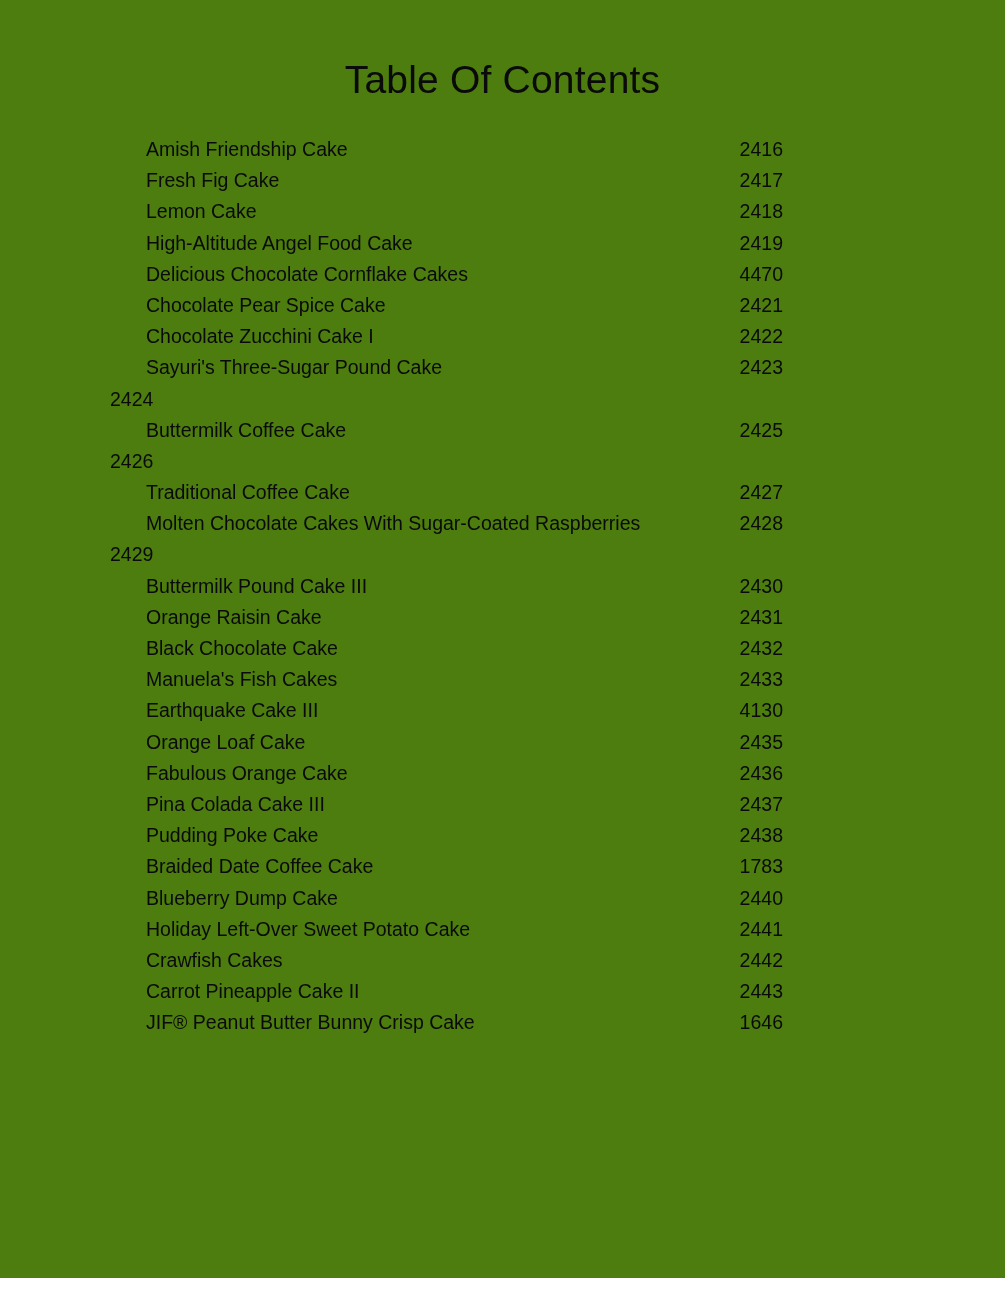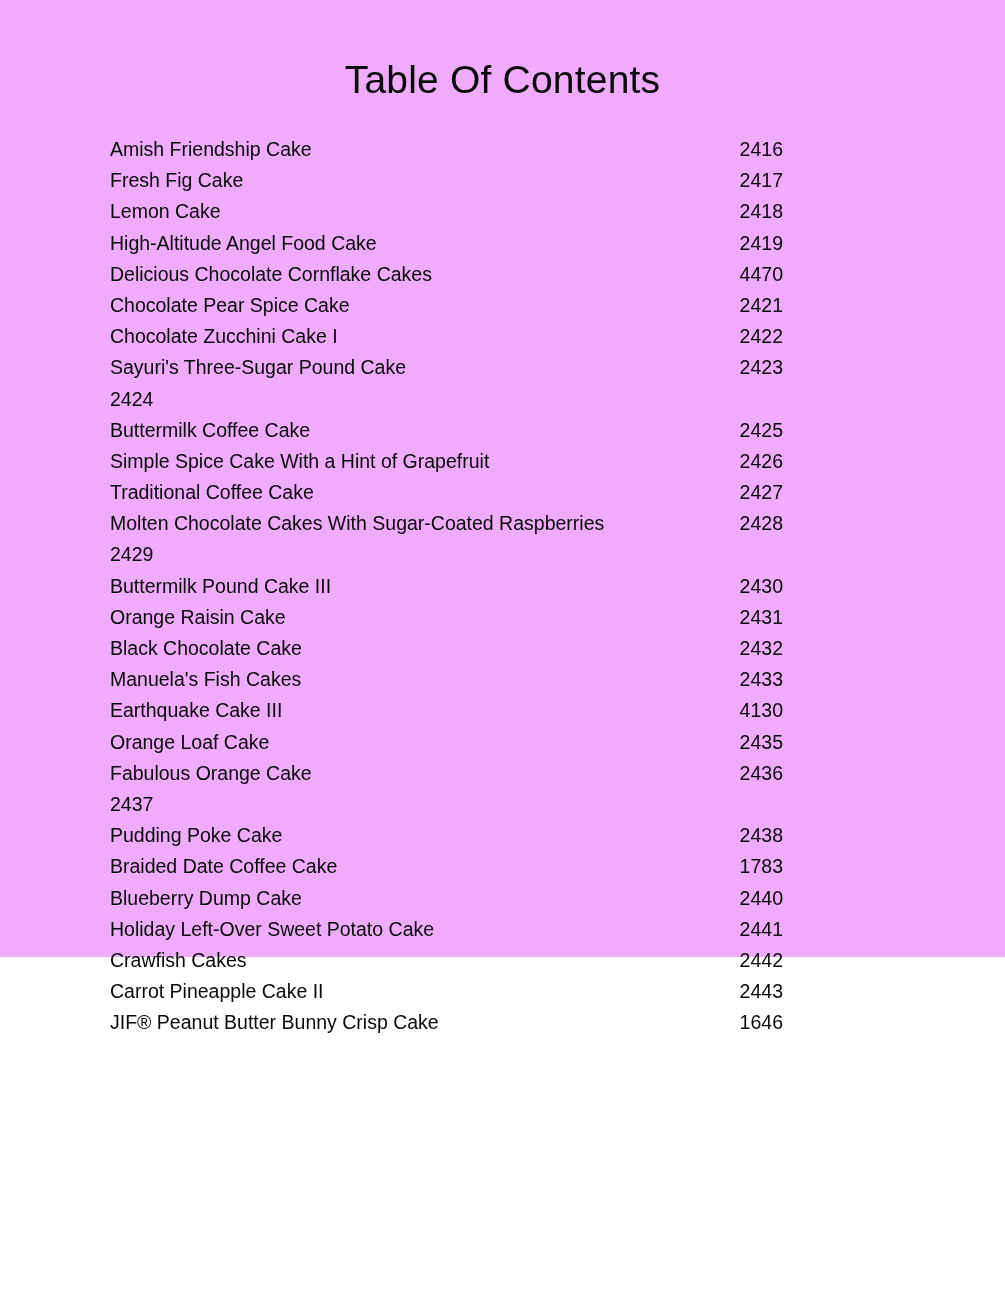--- a/index.html
+++ b/index.html
@@ -6,22 +6,22 @@
   html, body {
     width: 1005px;
     height: 1301px;
     background: #ffffff;
     font-family: "Liberation Sans", sans-serif;
     color: #000000;
     overflow: hidden;
   }
   .page {
     width: 1005px;
-    height: 957px;
-    background: #f0abfc;
+    height: 1278px;
+    background: #4d7c0f;
     position: relative;
   }
   .doc-title {
     padding-top: 58px;
     text-align: center;
     font-size: 39px;
     font-weight: 400;
     line-height: 44px;
     letter-spacing: 0.2px;
     color: #0a0a0a;
@@ -35,20 +35,21 @@
     justify-content: space-between;
     align-items: baseline;
     height: 31.2px;
     line-height: 31.2px;
     font-size: 19.5px;
     color: #0a0a0a;
     white-space: nowrap;
   }
   .toc-title {
     text-align: center;
+    margin-left: 36px;
   }
   .toc-page {
     text-align: right;
   }
 </style>
 </head>
 <body>
 
 <div class="page">
   <h1 class="doc-title">Table Of Contents</h1>
@@ -87,21 +88,20 @@
         <span class="toc-page">2423</span>
       </div>
       <div class="toc-row">
         <span class="toc-page">2424</span>
       </div>
       <div class="toc-row">
         <span class="toc-title">Buttermilk Coffee Cake</span>
         <span class="toc-page">2425</span>
       </div>
       <div class="toc-row">
-        <span class="toc-title">Simple Spice Cake With a Hint of Grapefruit</span>
         <span class="toc-page">2426</span>
       </div>
       <div class="toc-row">
         <span class="toc-title">Traditional Coffee Cake</span>
         <span class="toc-page">2427</span>
       </div>
       <div class="toc-row">
         <span class="toc-title">Molten Chocolate Cakes With Sugar-Coated Raspberries</span>
         <span class="toc-page">2428</span>
       </div>
@@ -130,20 +130,21 @@
       </div>
       <div class="toc-row">
         <span class="toc-title">Orange Loaf Cake</span>
         <span class="toc-page">2435</span>
       </div>
       <div class="toc-row">
         <span class="toc-title">Fabulous Orange Cake</span>
         <span class="toc-page">2436</span>
       </div>
       <div class="toc-row">
+        <span class="toc-title">Pina Colada Cake III</span>
         <span class="toc-page">2437</span>
       </div>
       <div class="toc-row">
         <span class="toc-title">Pudding Poke Cake</span>
         <span class="toc-page">2438</span>
       </div>
       <div class="toc-row">
         <span class="toc-title">Braided Date Coffee Cake</span>
         <span class="toc-page">1783</span>
       </div>

